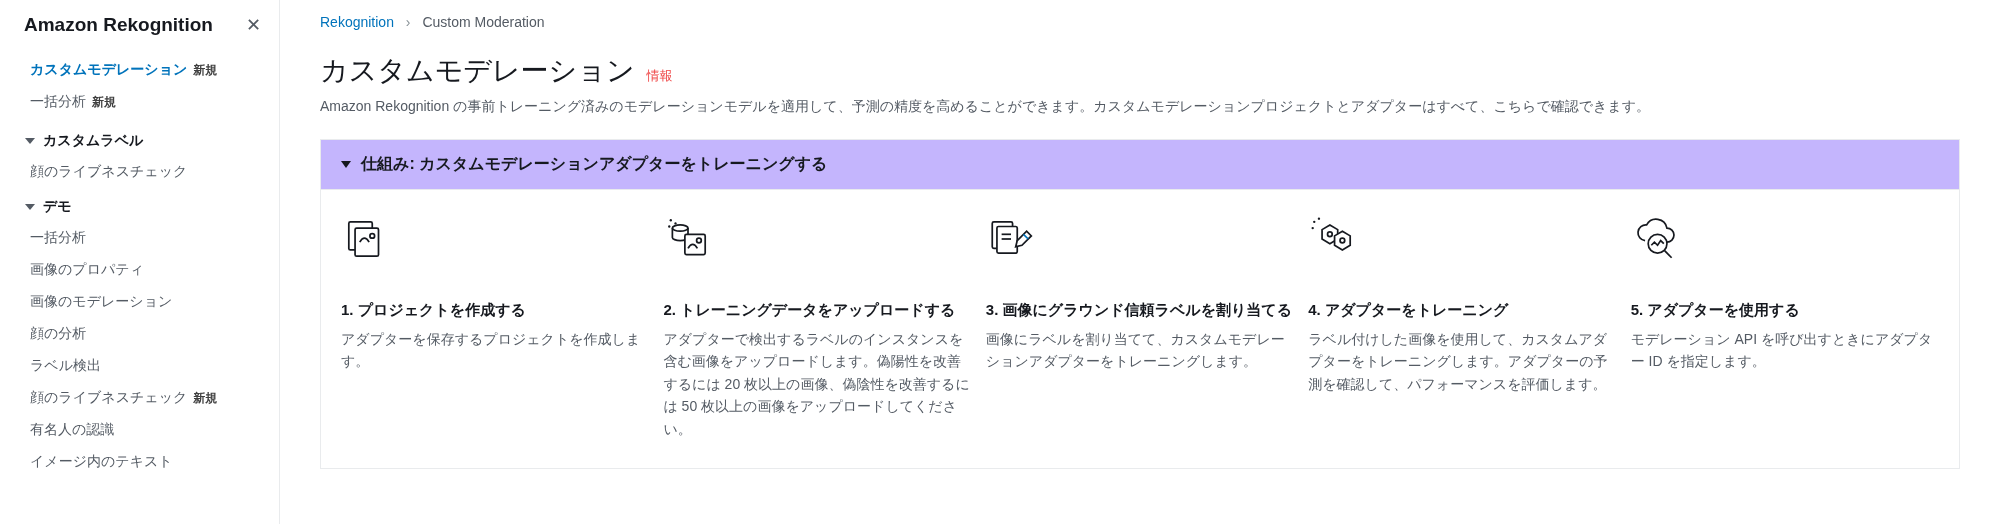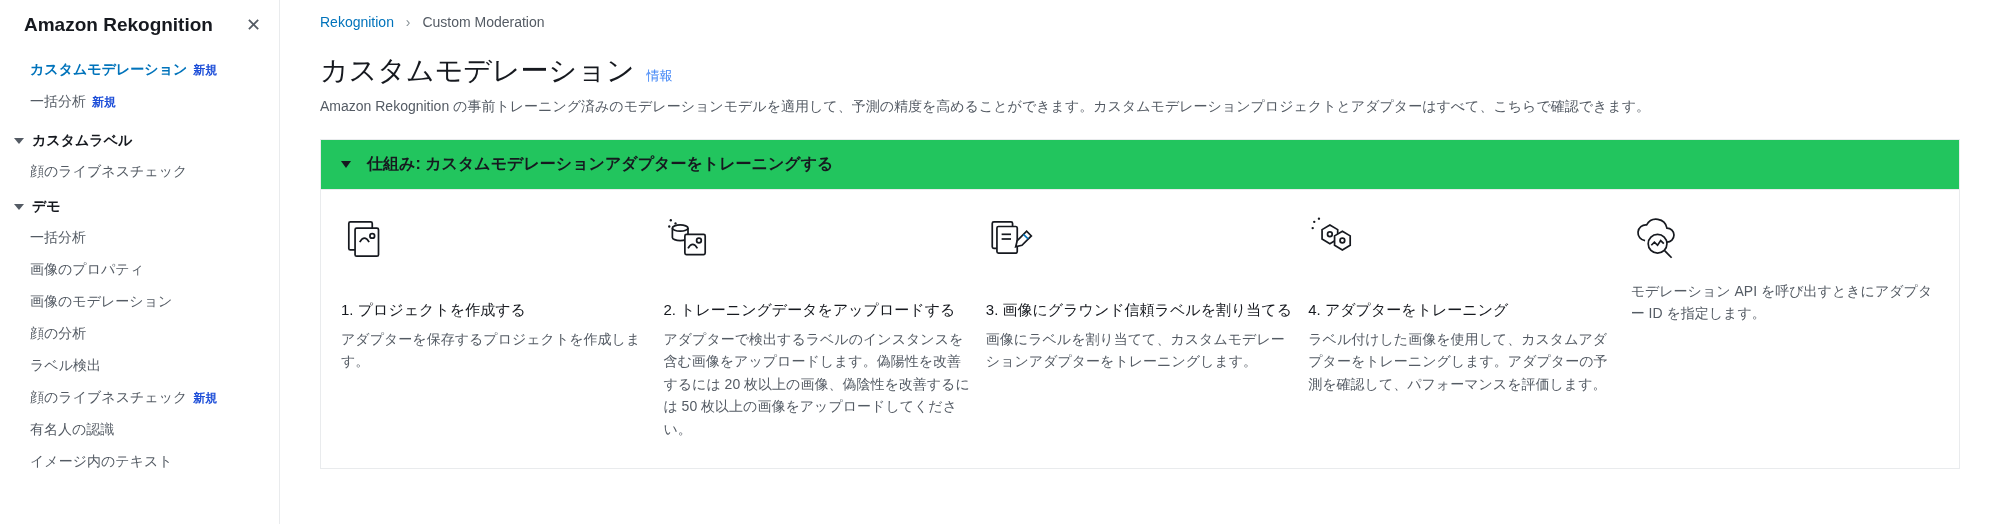--- a/index.html
+++ b/index.html
@@ -41,33 +41,34 @@
     display: flex;
     align-items: center;
     padding: 7px 24px 7px 30px;
     font-size: 14px;
     color: #545b64;
     cursor: pointer;
     gap: 6px;
   }
   .nav-item.active { color: #0073bb; font-weight: 700; }
   .nav-item .new-badge {
-    color: #1d4ed8;
+    color: #404040;
     font-size: 12px;
     font-weight: 700;
   }
   .nav-section {
     display: flex;
     align-items: center;
     gap: 6px;
     padding: 10px 24px 6px 14px;
     font-size: 14px;
     font-weight: 700;
     color: #16191f;
     cursor: pointer;
+    margin-left: 11px;
   }
   .caret {
     width: 0; height: 0;
     border-left: 5px solid transparent;
     border-right: 5px solid transparent;
     border-top: 6px solid #545b64;
     margin-right: 2px;
   }
   .divider-handle {
     position: absolute;
@@ -86,33 +87,33 @@
   .breadcrumb {
     font-size: 14px;
     color: #545b64;
     margin-bottom: 22px;
   }
   .breadcrumb a { color: #0073bb; text-decoration: none; cursor: pointer; }
   .breadcrumb .sep { margin: 0 8px; color: #879196; }
 
   .page-title-row { display: flex; align-items: baseline; gap: 12px; margin-bottom: 6px; }
   .page-title { font-size: 28px; font-weight: 400; color: #16191f; }
-  .info-link { color: #3b82f6; font-size: 13px; cursor: pointer; }
+  .info-link { color: #ef4444; font-size: 13px; cursor: pointer; }
   .page-desc { font-size: 14px; color: #545b64; margin-bottom: 22px; line-height: 1.5; }
 
   .panel {
     border: 1px solid #e9ebed;
     background: #fff;
   }
   .panel-header {
     display: flex;
     align-items: center;
-    gap: 16px;
+    gap: 10px;
     padding: 14px 20px;
-    background: #22c55e;
+    background: #c4b5fd;
     border-bottom: 1px solid #e9ebed;
     cursor: pointer;
   }
   .panel-header-title { font-size: 16px; font-weight: 700; }
   .panel-caret {
     width: 0; height: 0;
     border-left: 5px solid transparent;
     border-right: 5px solid transparent;
     border-top: 7px solid #16191f;
   }
@@ -121,21 +122,21 @@
     display: flex;
     padding: 24px 20px 28px 20px;
     gap: 14px;
   }
   .step {
     flex: 1;
     min-width: 0;
   }
   .step-icon { height: 52px; margin-bottom: 14px; }
   .step-icon svg { width: 50px; height: 50px; }
-  .step-title { font-size: 15px; font-weight: 400; margin-bottom: 8px; line-height: 1.4; margin-top: 33px; }
+  .step-title { font-size: 15px; font-weight: 700; margin-bottom: 8px; line-height: 1.4; margin-top: 33px; }
   .step-desc { font-size: 14px; color: #545b64; line-height: 1.6; }
 </style>
 </head>
 <body>
 
 <div class="layout">
 
   <nav class="sidebar">
     <div class="sidebar-header">
       <span class="sidebar-title">Amazon Rekognition</span>
@@ -279,20 +280,21 @@
 
         <div class="step">
           <div class="step-icon">
             <svg viewBox="0 0 64 64" fill="none" stroke="#16191f" stroke-width="2.2">
               <path d="M18 34 a10 10 0 0 1 2 -20 a14 14 0 0 1 26 4 a9 9 0 0 1 0 18 h-2"></path>
               <circle cx="34" cy="38" r="12" fill="#fff"></circle>
               <path d="M26 40 l4 -4 l4 4 l4 -6 l4 4"></path>
               <line x1="43" y1="47" x2="52" y2="56"></line>
             </svg>
           </div>
+          <div class="step-title">5. アダプターを使用する</div>
           <div class="step-desc">モデレーション API を呼び出すときにアダプター ID を指定します。</div>
         </div>
 
       </div>
     </section>
 
   </main>
 </div>
 
 </body></html>

